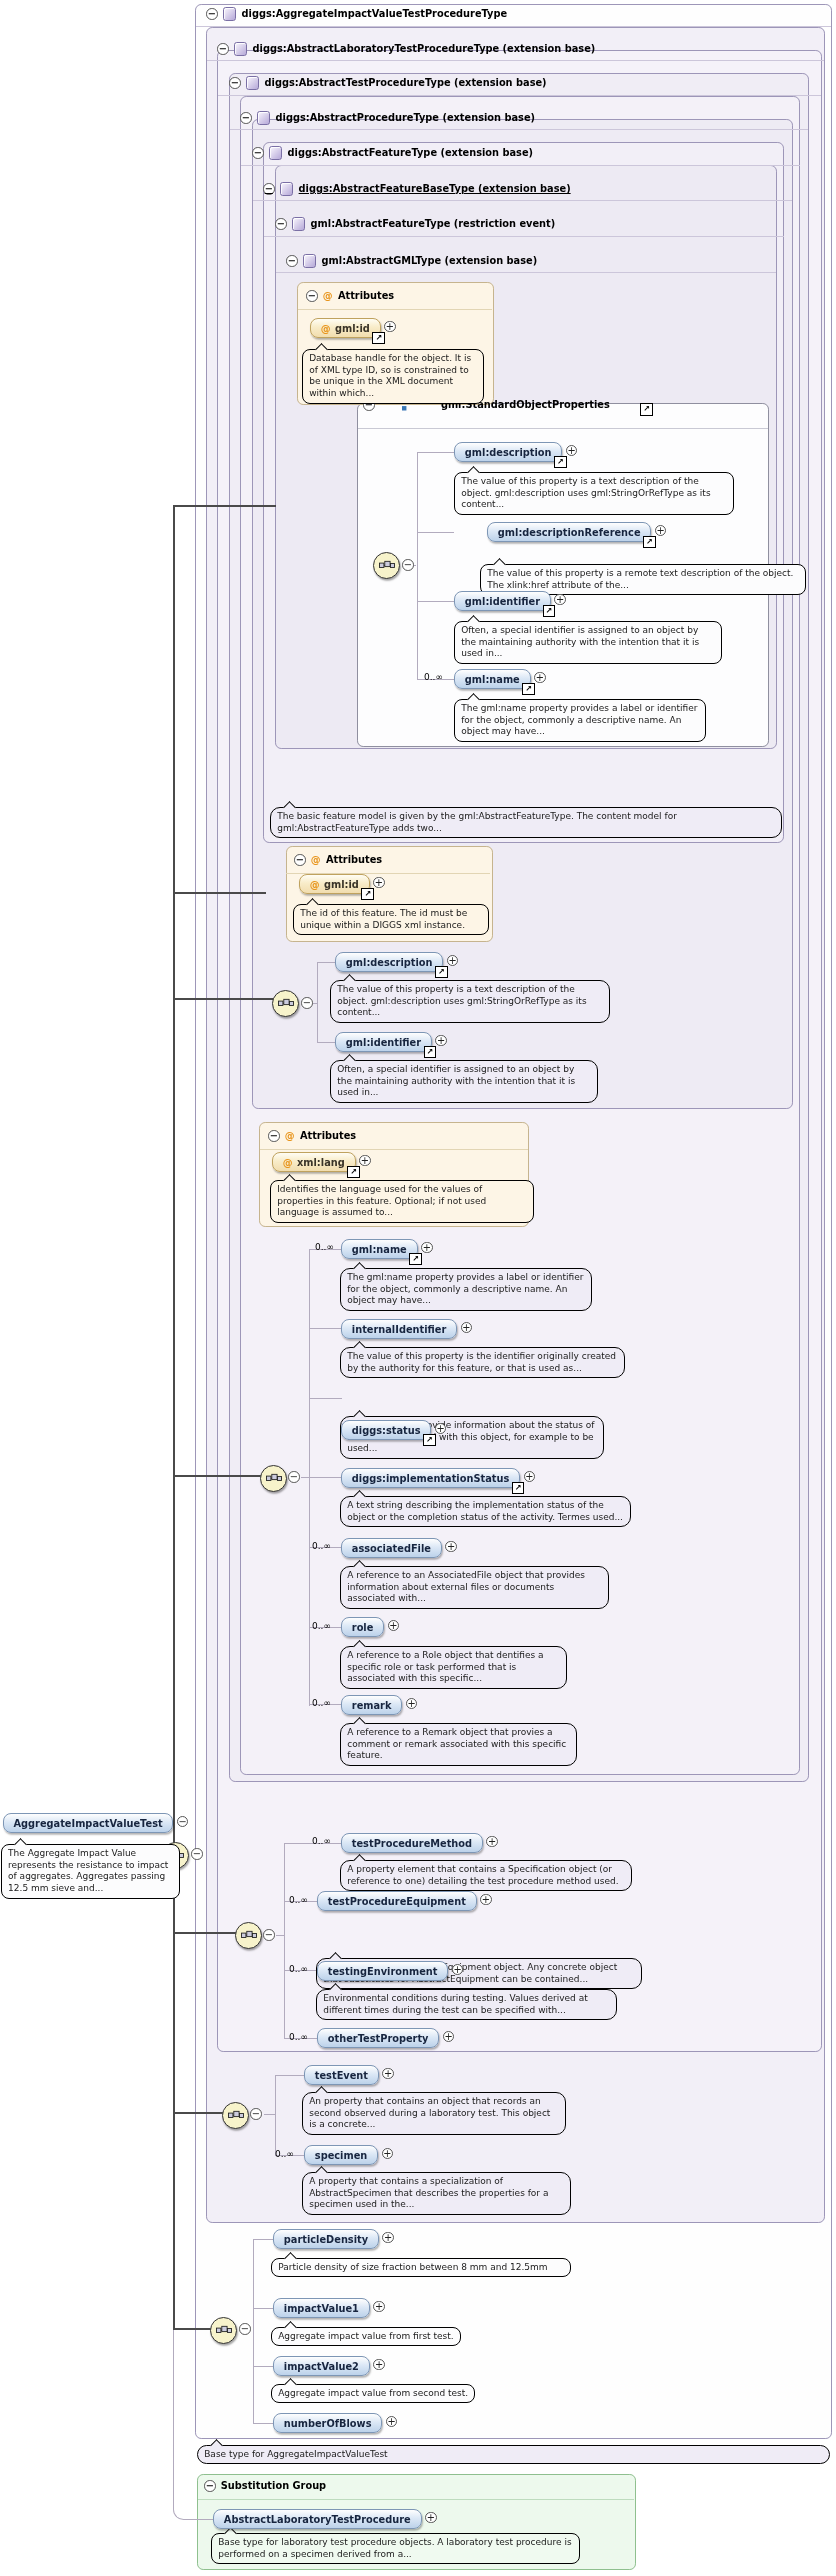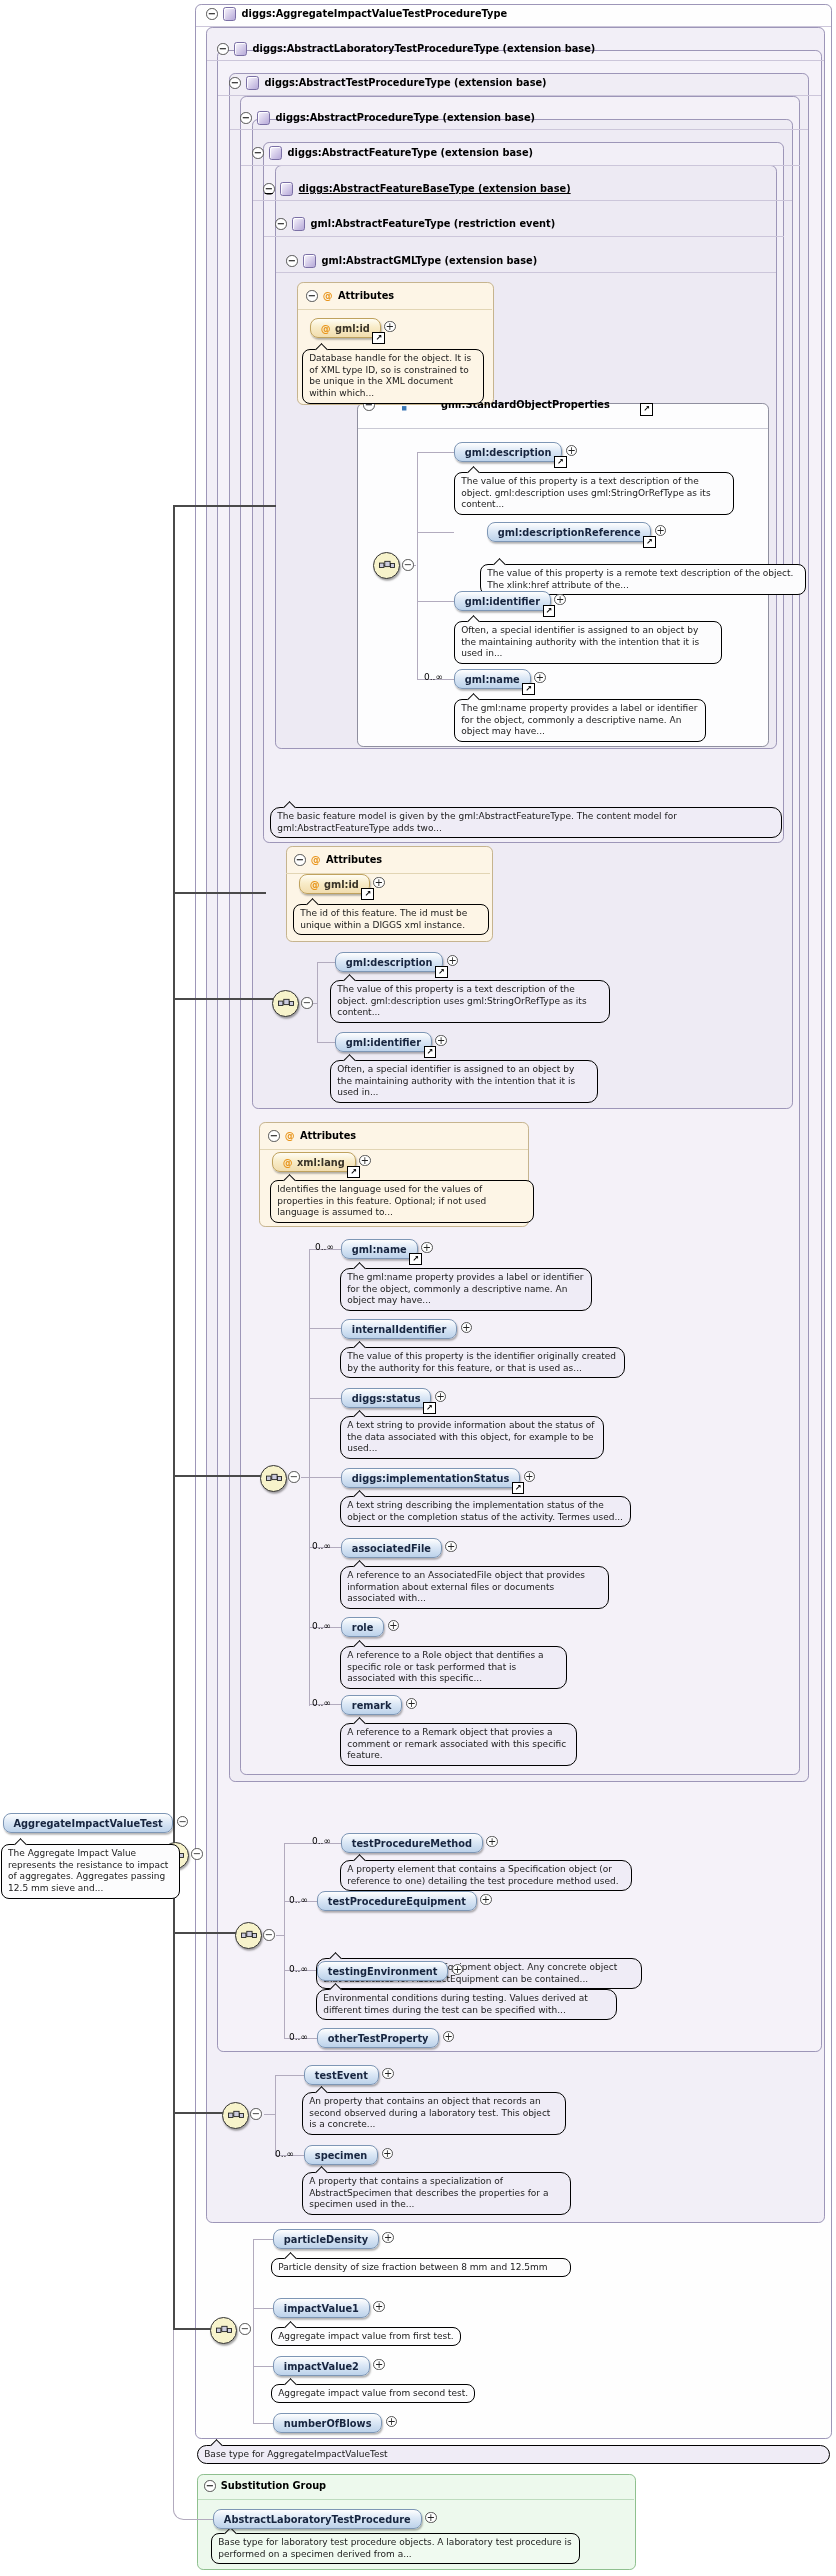--- a/index.html
+++ b/index.html
@@ -330,21 +330,21 @@
     <span class="pm plus pillpm"></span>
   </div>
   <div class="tip lav" style="left:340px;top:1268px;width:238px;">The gml:name property provides a label or identifier for the object, commonly a descriptive name. An object may have...</div>
 
   <div class="el" style="left:341px;top:1319px;">
     <span class="pillwrap"><span class="pill">internalIdentifier</span></span>
     <span class="pm plus pillpm"></span>
   </div>
   <div class="tip lav" style="left:340px;top:1347px;width:271px;">The value of this property is the identifier originally created by the authority for this feature, or that is used as...</div>
 
-  <div class="el" style="left:341px;top:1388px;">
+  <div class="el" style="left:341px;top:1420px;">
     <span class="pillwrap"><span class="pill">diggs:status</span><span class="ext"></span></span>
     <span class="pm plus pillpm"></span>
   </div>
   <div class="tip lav" style="left:340px;top:1416px;width:250px;">A text string to provide information about the status of the data associated with this object, for example to be used...</div>
 
   <div class="el" style="left:341px;top:1468px;">
     <span class="pillwrap"><span class="pill">diggs:implementationStatus</span><span class="ext"></span></span>
     <span class="pm plus pillpm"></span>
   </div>
   <div class="tip lav" style="left:340px;top:1496px;width:277px;">A text string describing the implementation status of the object or the completion status of the activity. Termes used...</div>

